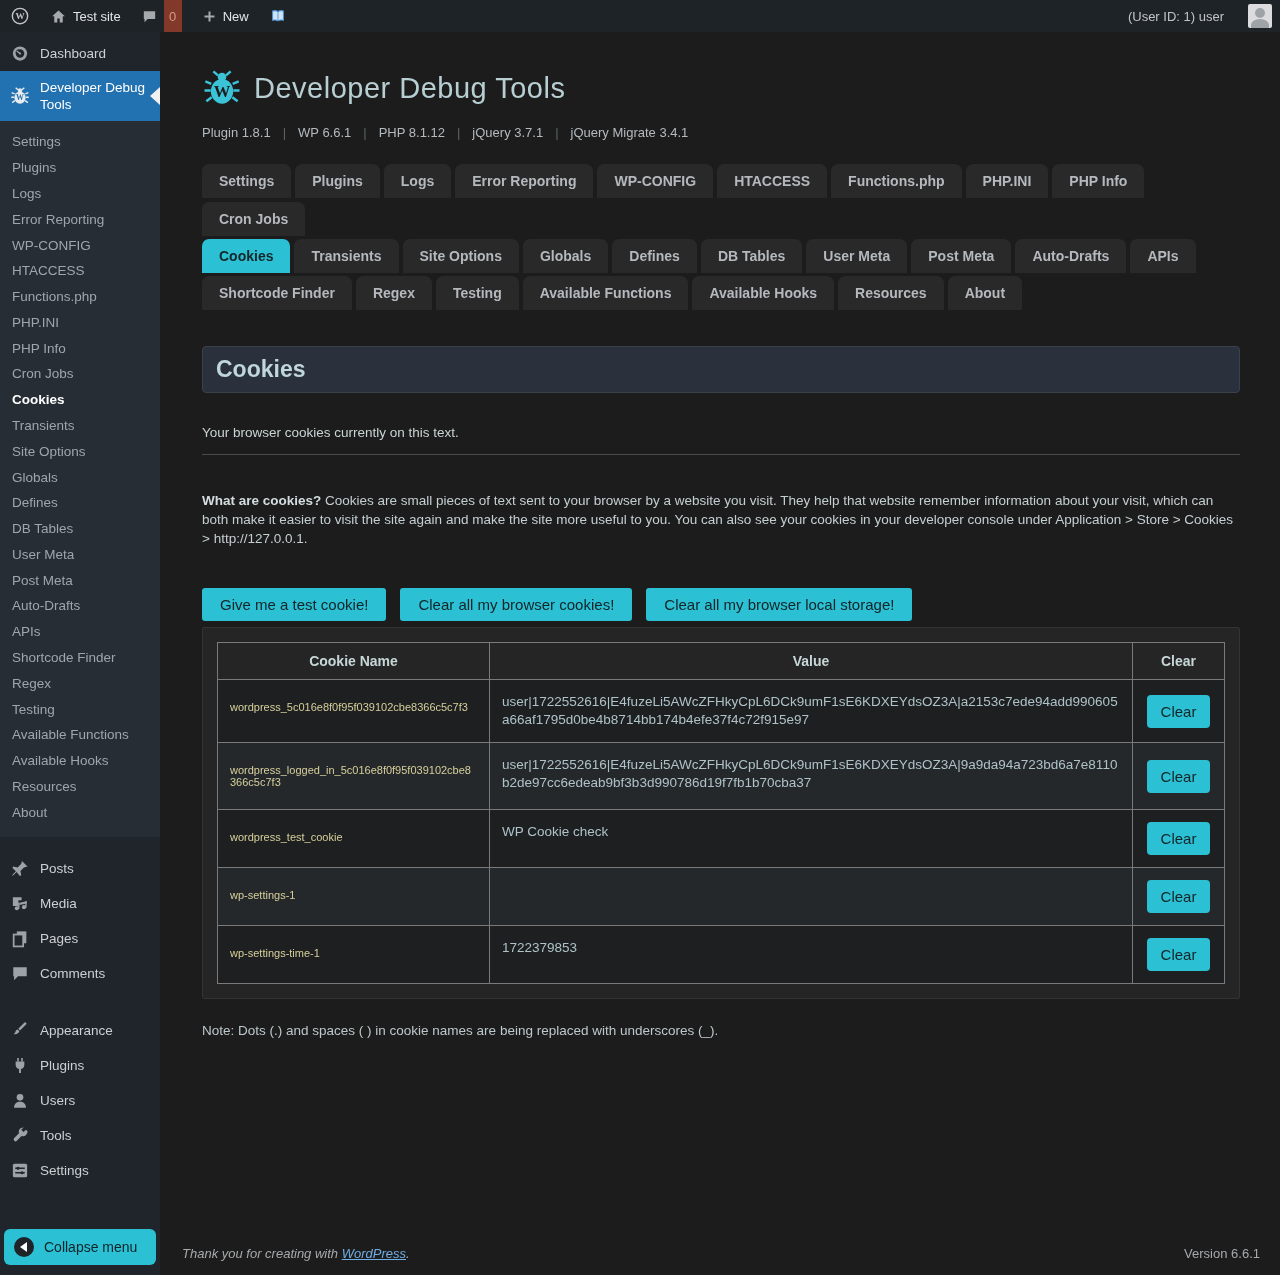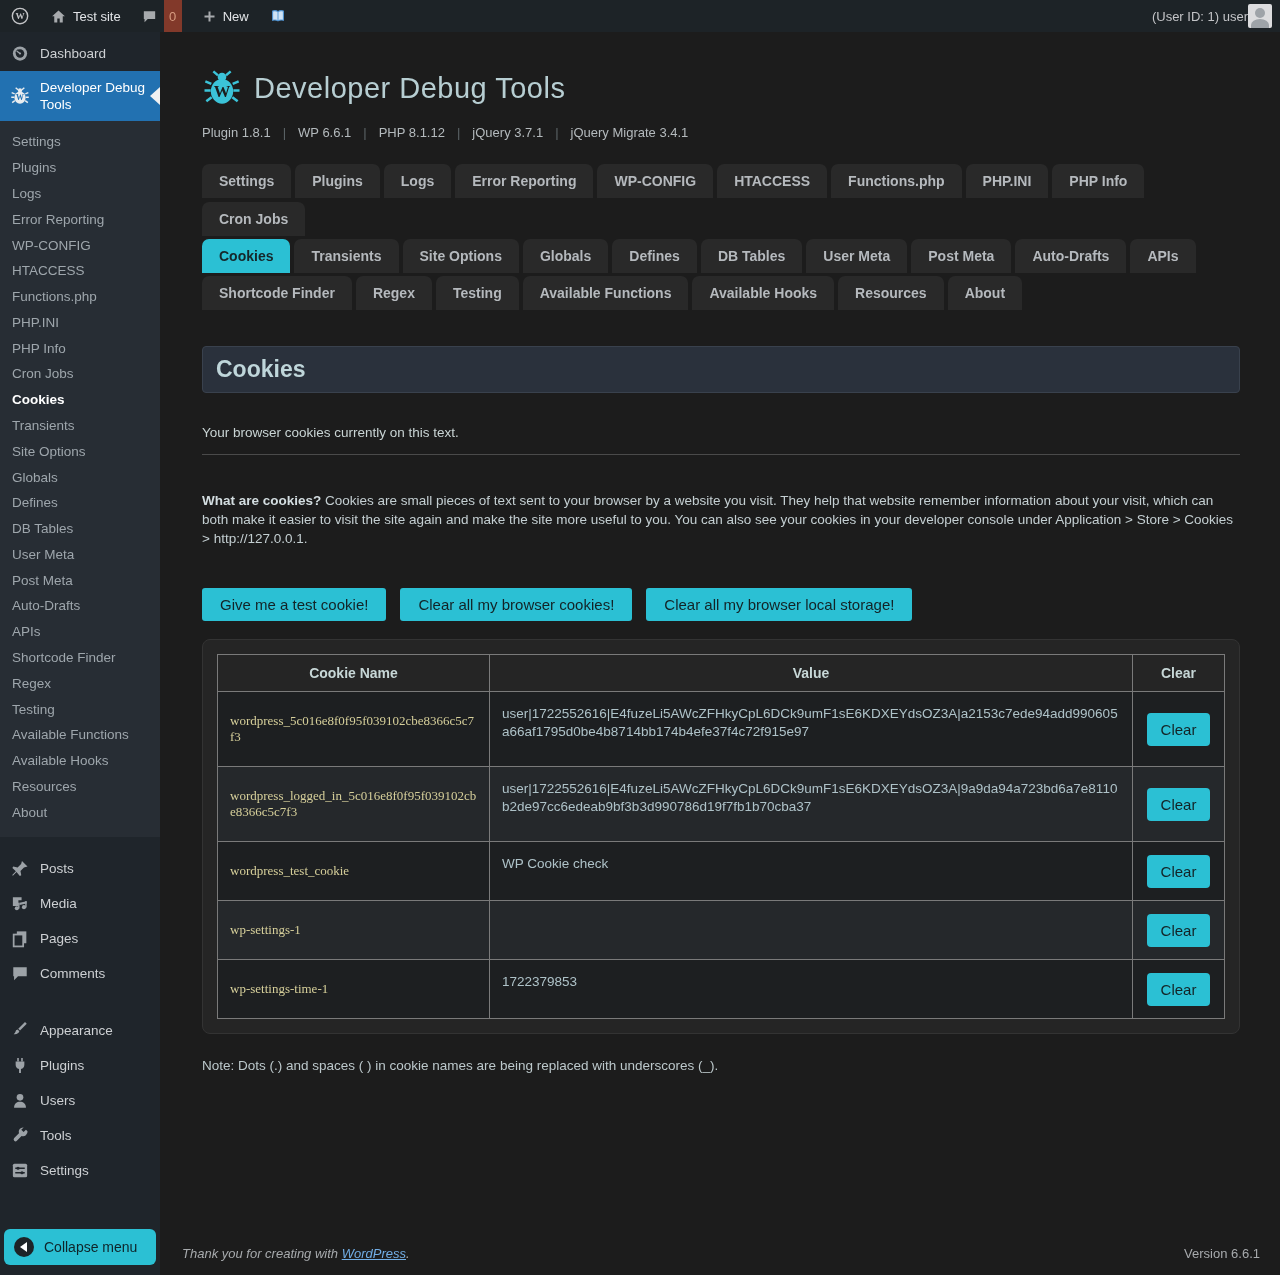--- a/index.html
+++ b/index.html
@@ -26,21 +26,21 @@
     background:var(--adminbar); display:flex; align-items:center;
     font-size:13px; color:#c3c4c7; z-index:50;
   }
   .ab-item { display:flex; align-items:center; gap:6px; padding:0 10px; height:32px; cursor:pointer; }
   .ab-item svg { display:block; }
   .ab-badge {
     height:32px; min-width:18px; padding:0 5px; background:#82392a;
     color:#d79b80; display:flex; align-items:center; justify-content:center;
     font-size:13px;
   }
-  .ab-right { margin-left:auto; display:flex; align-items:center; gap:0; padding-right:8px; }
+  .ab-right { margin-left:auto; display:flex; align-items:center; gap:24px; padding-right:8px; }
   .avatar {
     width:24px; height:24px; background:#dcdcde; border-radius:2px;
     position:relative; overflow:hidden;
   }
   .avatar::before { 
     content:""; position:absolute; left:7px; top:4px; width:10px; height:10px;
     border-radius:50%; background:#9ea3a8;
   }
   .avatar::after { 
     content:""; position:absolute; left:3px; top:15px; width:18px; height:12px;
@@ -115,35 +115,35 @@
   .what-para { margin-top:36px; font-size:13.5px; line-height:19px; color:#c4cfd2; }
   .what-para b { color:#d3dde0; }
 
   .action-row { margin-top:40px; display:flex; gap:14px; }
   .btn {
     background:var(--accent); color:#132326; border:none; border-radius:3px;
     font-size:15px; padding:8px 18px; cursor:pointer; font-family:Liberation Sans, sans-serif;
   }
 
   .table-panel {
-    margin-top:18px; background:#252525; border:1px solid #333; border-radius:8px;
+    margin-top:6px; background:#252525; border:1px solid #333; border-radius:2px;
     padding:14px;
   }
   table { width:100%; border-collapse:collapse; table-layout:fixed; }
   col.c1 { width:272px; } col.c3 { width:92px; }
   th, td { border:1px solid #7a7a7a; }
   th {
     padding:10px; font-size:14px; font-weight:bold; color:#c7d7d7; text-align:center;
   }
   tbody tr { height:58px; }
   tbody tr:nth-of-type(even) { background:#25282b; }
   tbody tr:nth-of-type(odd) { background:#1d1f21; }
   td.c-name {
-    padding:21px 12px; color:var(--namecol); font-size:13px;
-    word-break:break-all; vertical-align:top;font-family:Liberation Serif, serif;
+    padding:21px 12px; color:var(--namecol); font-size:11px;
+    word-break:break-all; vertical-align:top;
   }
   td.c-value {
     padding:13px 12px; color:var(--valcol); font-size:13.5px;
     word-break:break-all; vertical-align:top; line-height:18px;
   }
   td.c-clear { text-align:center; vertical-align:middle; }
   .clear-btn { padding:8px 14px; font-size:15px; border-radius:4px; }
 
   .note { margin-top:24px; font-size:13.5px; color:#bcc8cb; }
 

